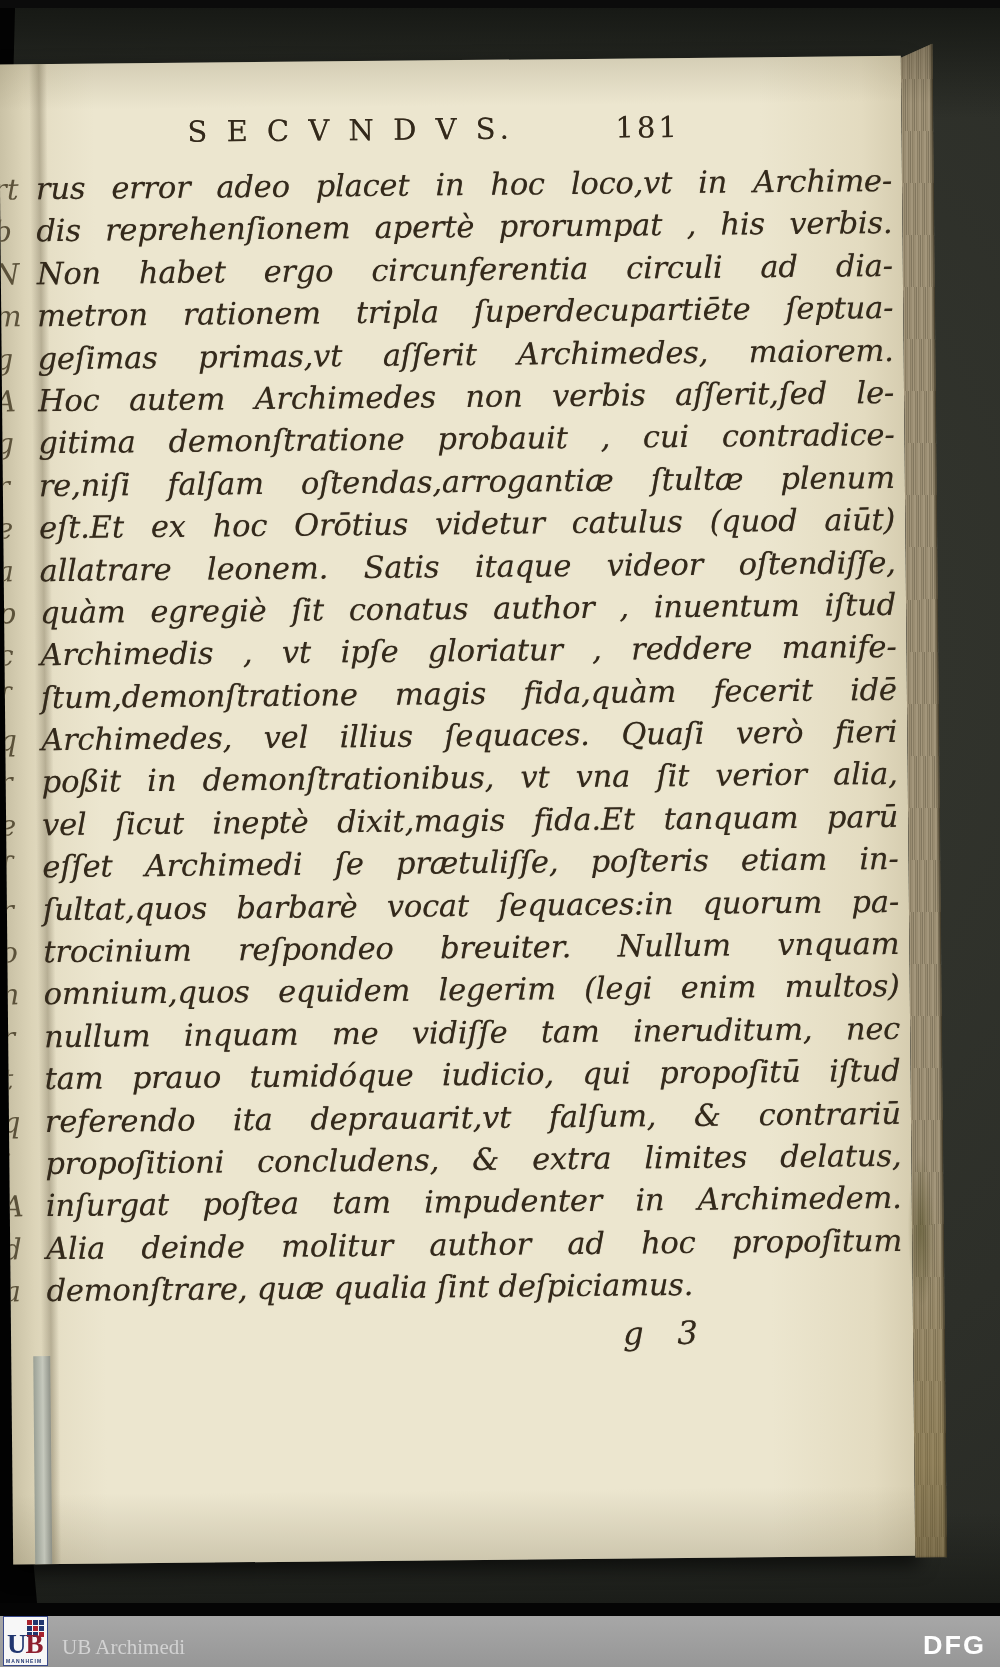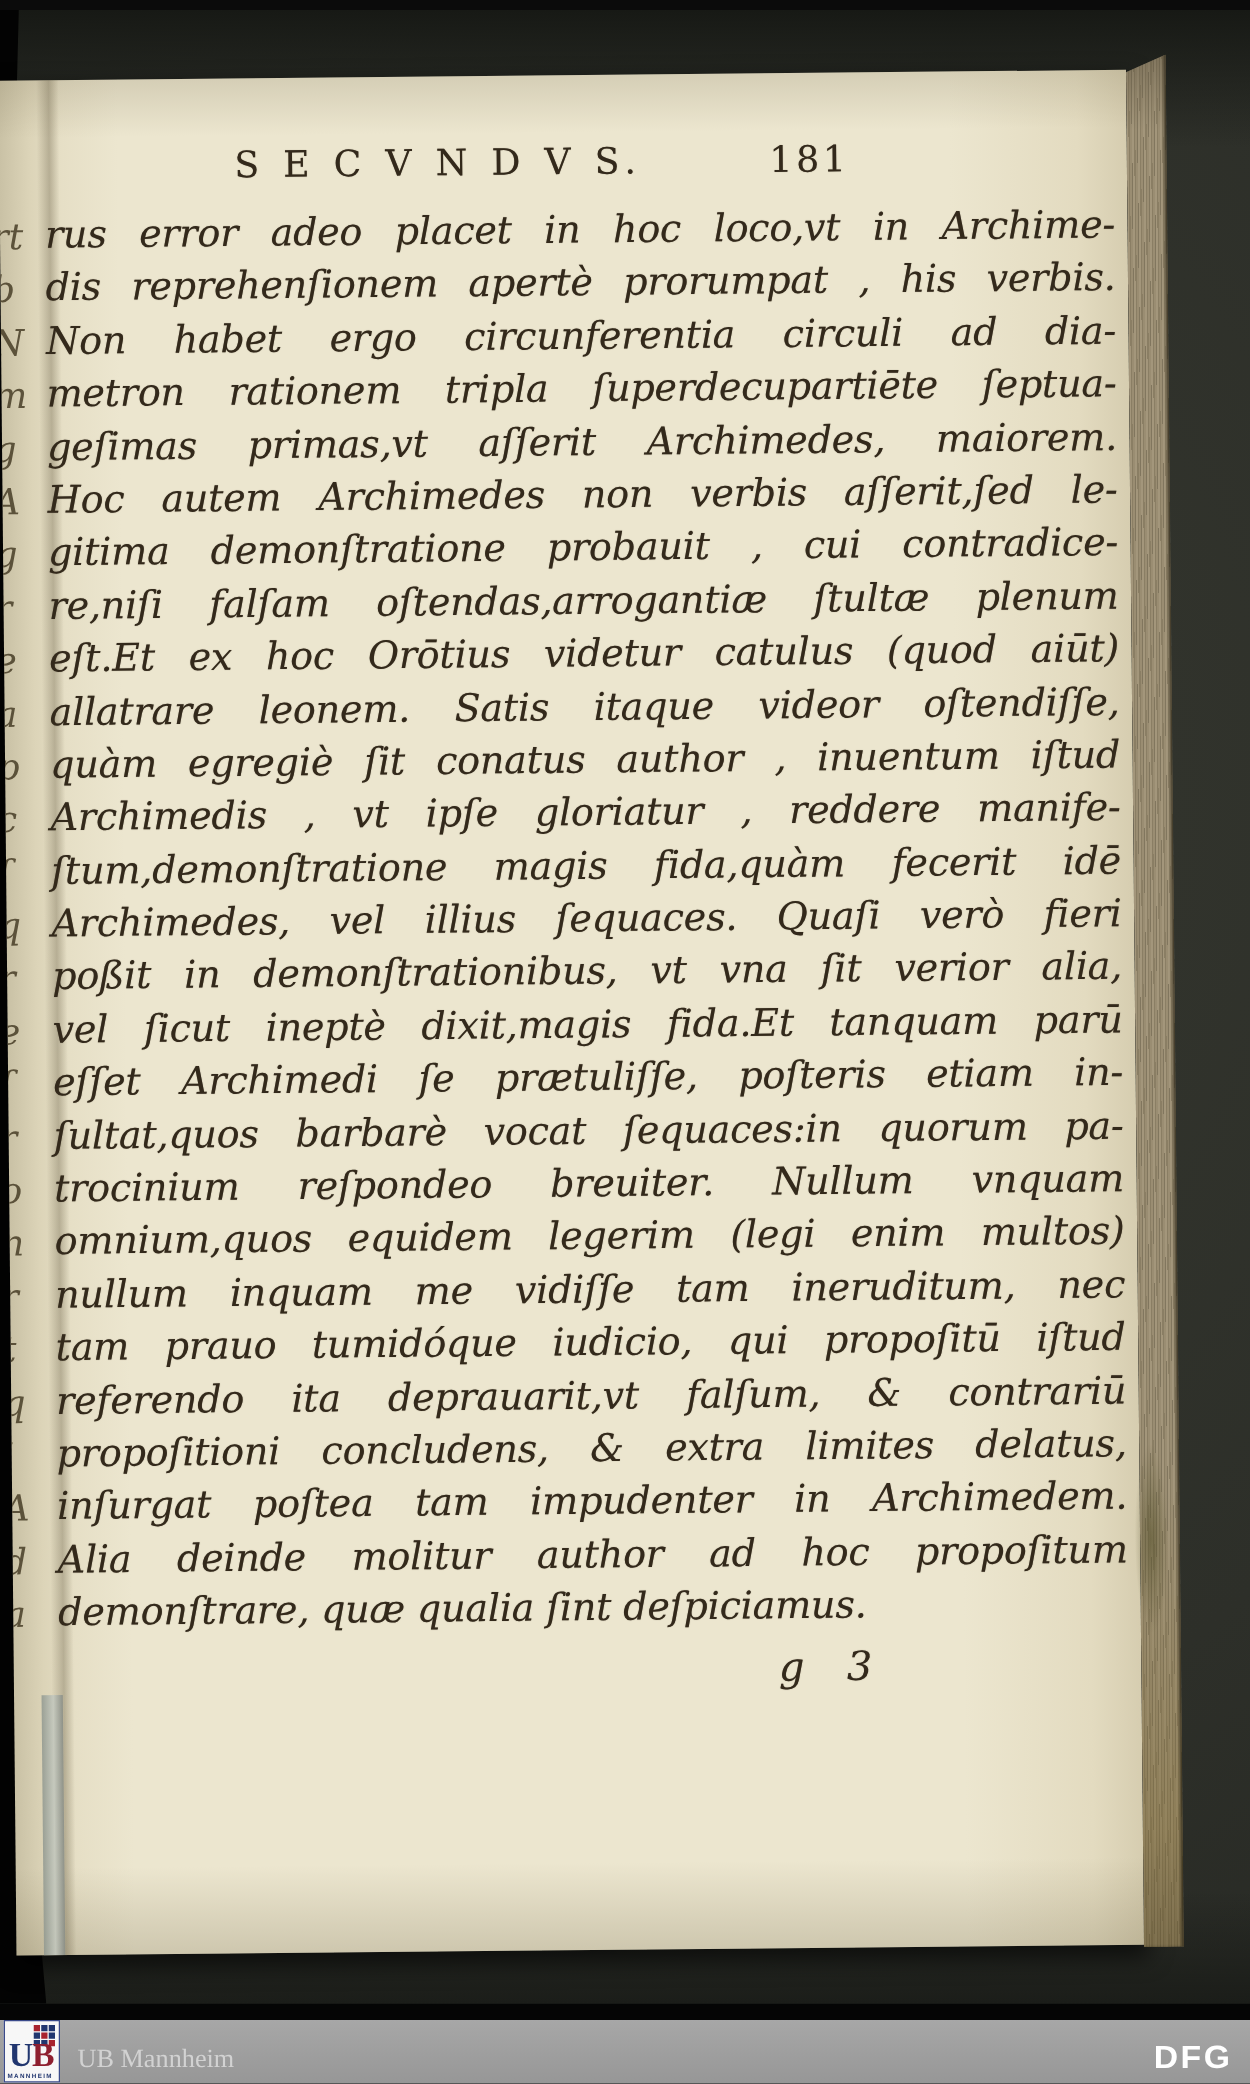--- a/index.html
+++ b/index.html
@@ -171,16 +171,16 @@
           <div class="cell b"></div>
           <div class="cell r"></div>
           <div class="cell b"></div>
           <div class="cell b"></div>
           <div class="cell b"></div>
           <div class="cell r"></div>
         </div>
       <div class="ub-letters"><span class="u">U</span><span class="b">B</span></div>
       <div class="ub-city">MANNHEIM</div>
     </div>
-    <div class="ub-label">UB Mannheim</div>
+    <div class="ub-label">UB Archimedi</div>
     <div class="dfg-label">DFG</div>
   </div>
 </div>
 
 </body></html>

